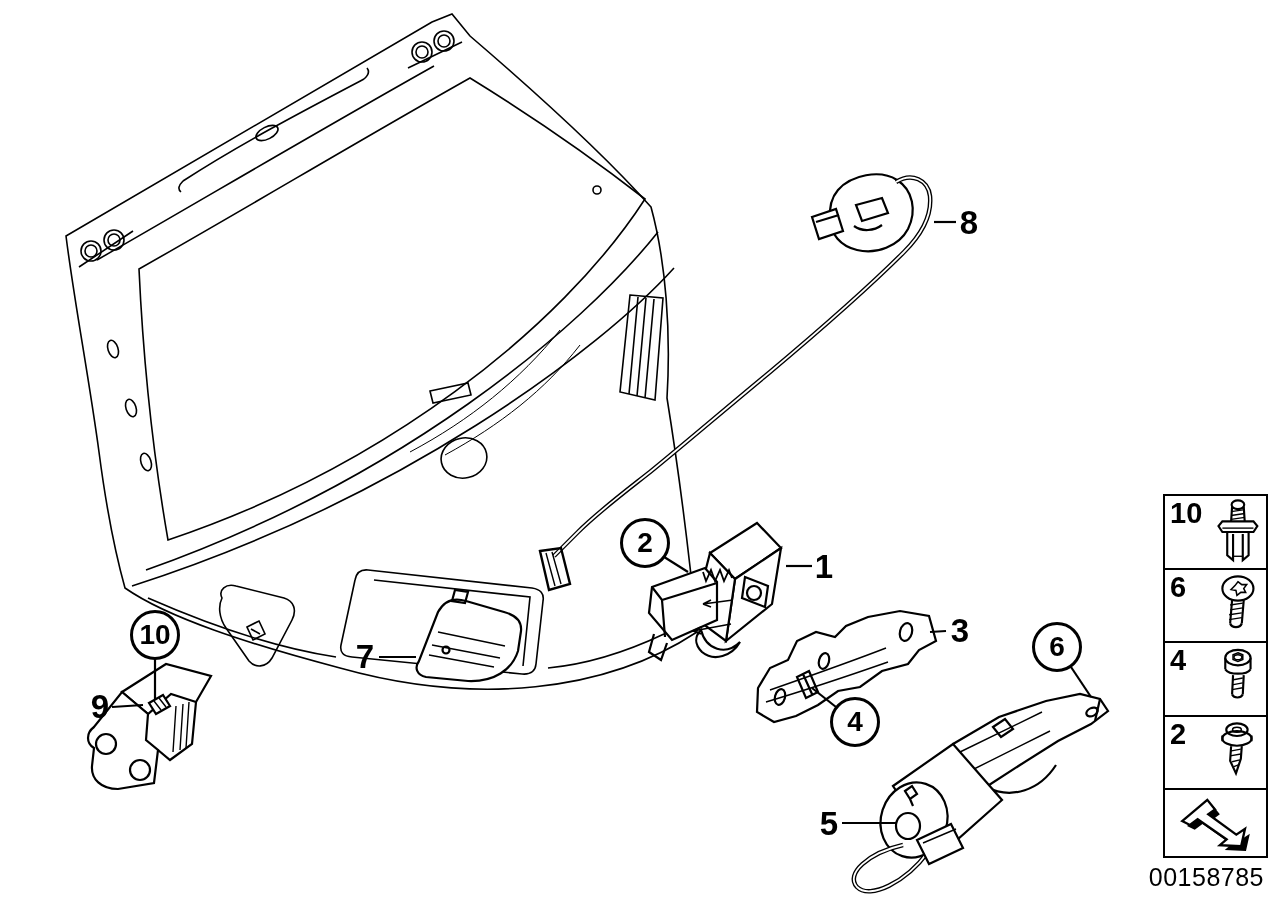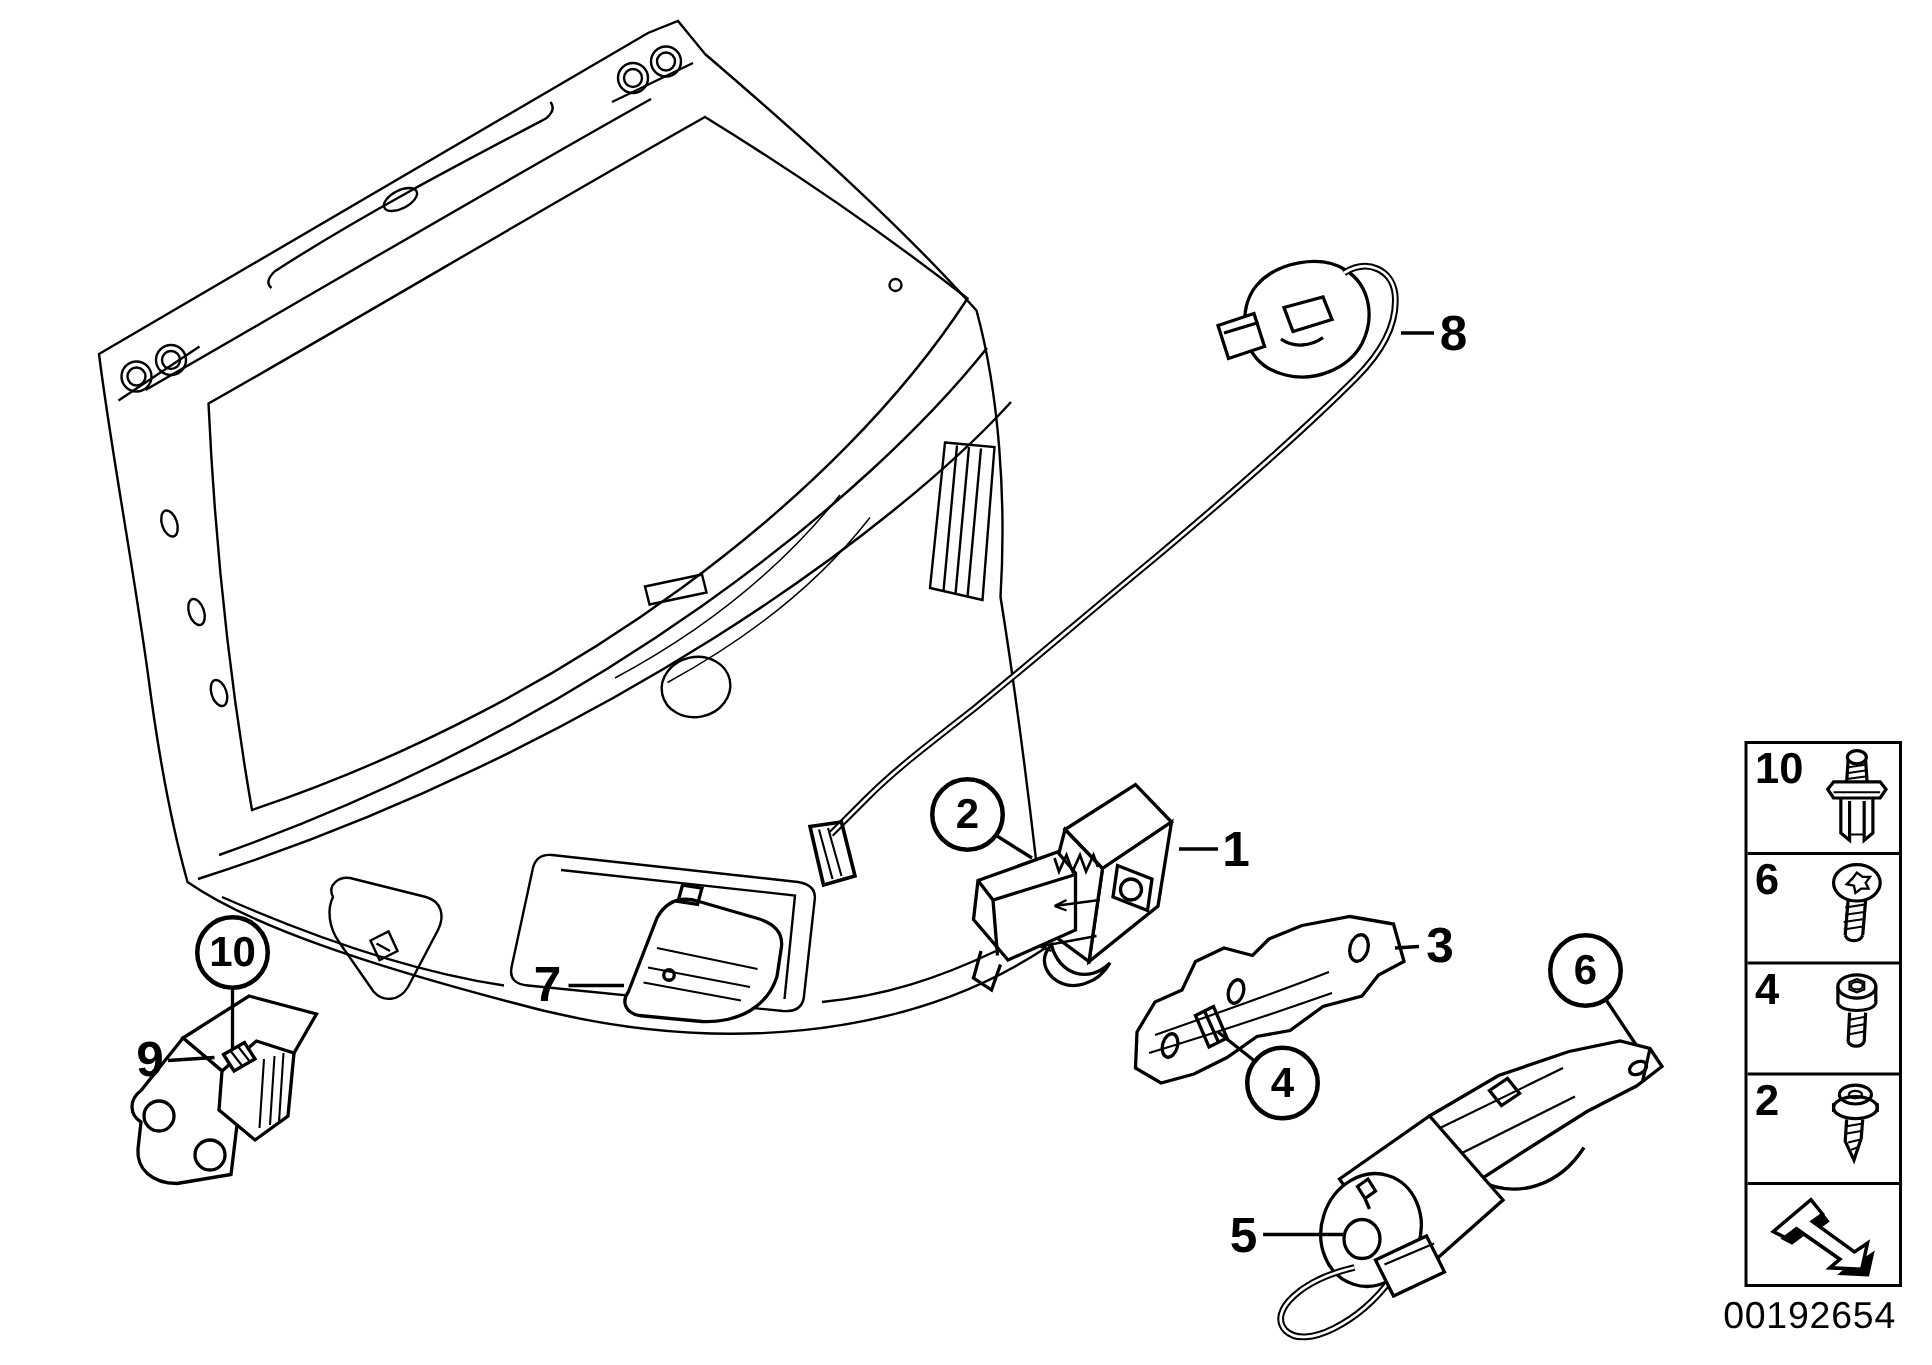--- a/index.html
+++ b/index.html
@@ -222,14 +222,14 @@
     </div>
 
     <div class="srow">
       <svg class="sicon" style="right:6px;top:4px;" width="88" height="58" viewBox="0 0 88 60">
         <path fill="#000" d="M 14 33 L 40 11 L 48 21 L 41 26 L 70 47 L 79 41 L 75 59 L 53 58 L 60 52 L 30 31 L 22 37 Z"></path>
         <path fill="#fff" stroke="#000" stroke-width="2.4" d="M 9 28 L 35 6 L 43 16 L 36 21 L 65 42 L 74 36 L 70 54 L 48 53 L 55 47 L 25 26 L 17 32 Z"></path>
       </svg>
     </div>
   </div>
 
-  <div id="plateid">00192654</div>
+  <div id="plateid">00158785</div>
 </div>
 
 </body></html>

